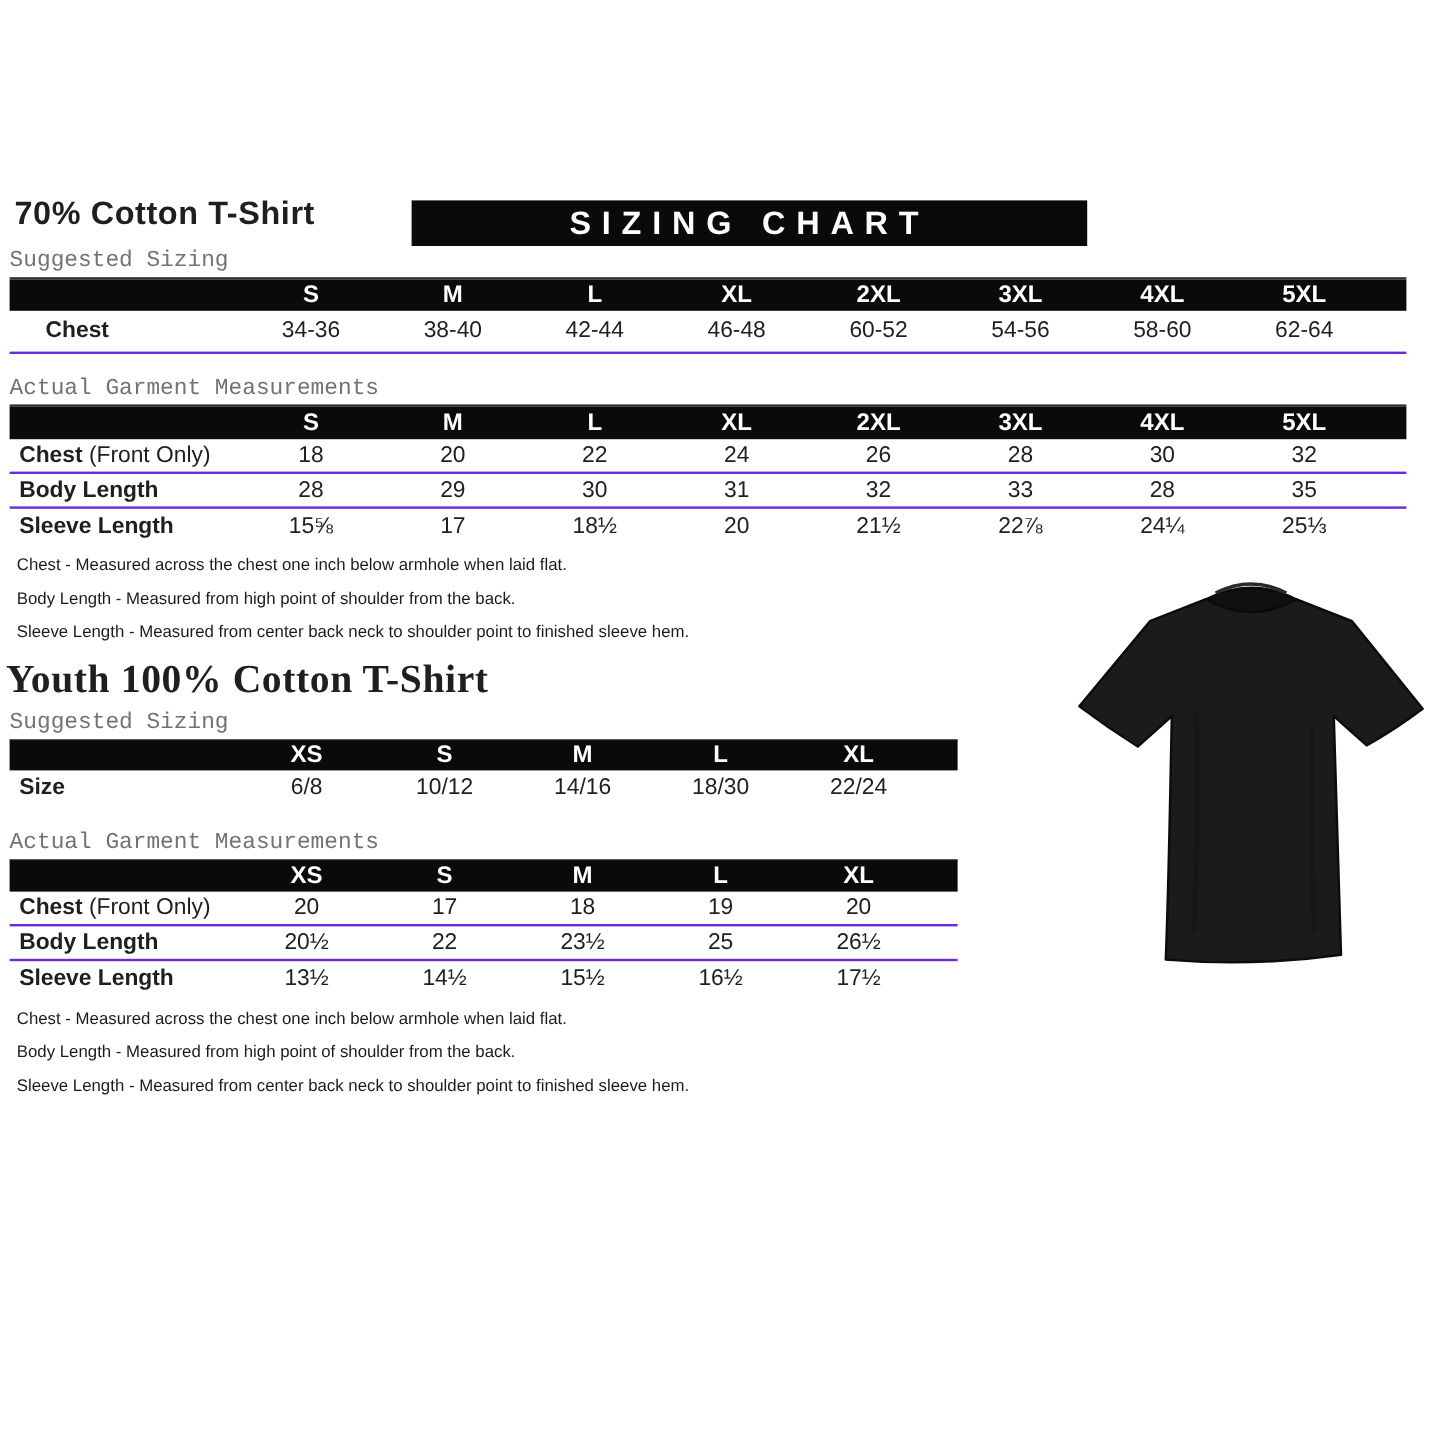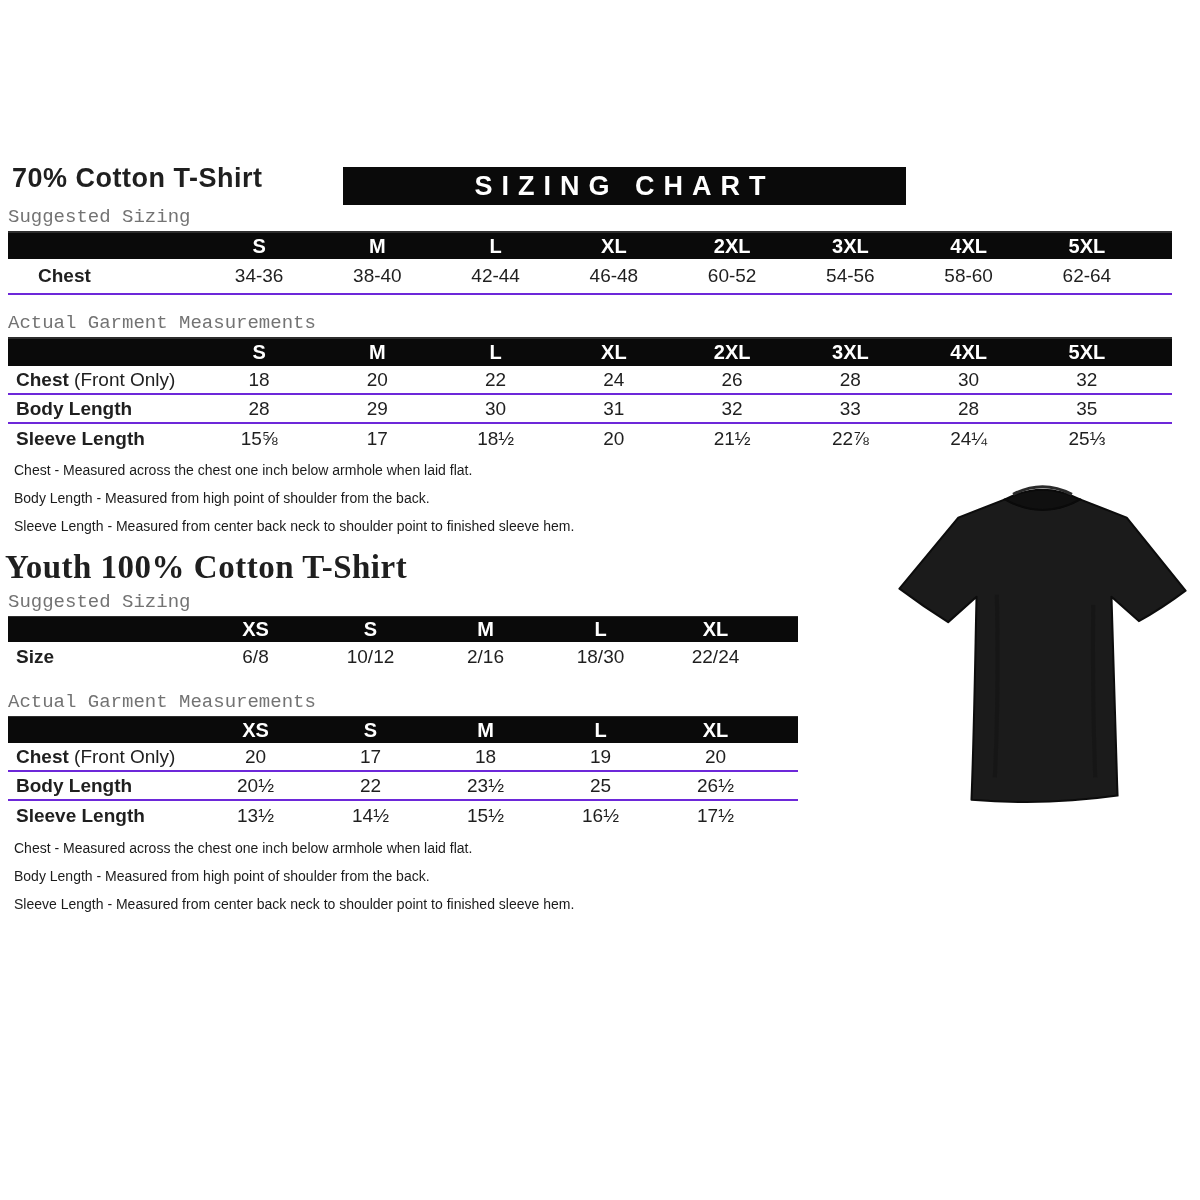--- a/index.html
+++ b/index.html
@@ -143,21 +143,21 @@
     <div>XS</div>
     <div>S</div>
     <div>M</div>
     <div>L</div>
     <div>XL</div>
   </div>
   <div class="trow youth-grid" style="height:29px;">
     <div class="tlabel pad8">Size</div>
     <div>6/8</div>
     <div>10/12</div>
-    <div>2/16</div>
+    <div>14/16</div>
     <div>18/30</div>
     <div>22/24</div>
   </div>
 </div>
 
 <div class="abs sec-label" style="left:8px;top:691px;width:790px;">Actual Garment Measurements</div>
 
 <div class="abs" style="left:8px;top:717px;width:790px;">
   <div class="thead youth-grid" style="height:26px;">
     <div class="corner"></div>

